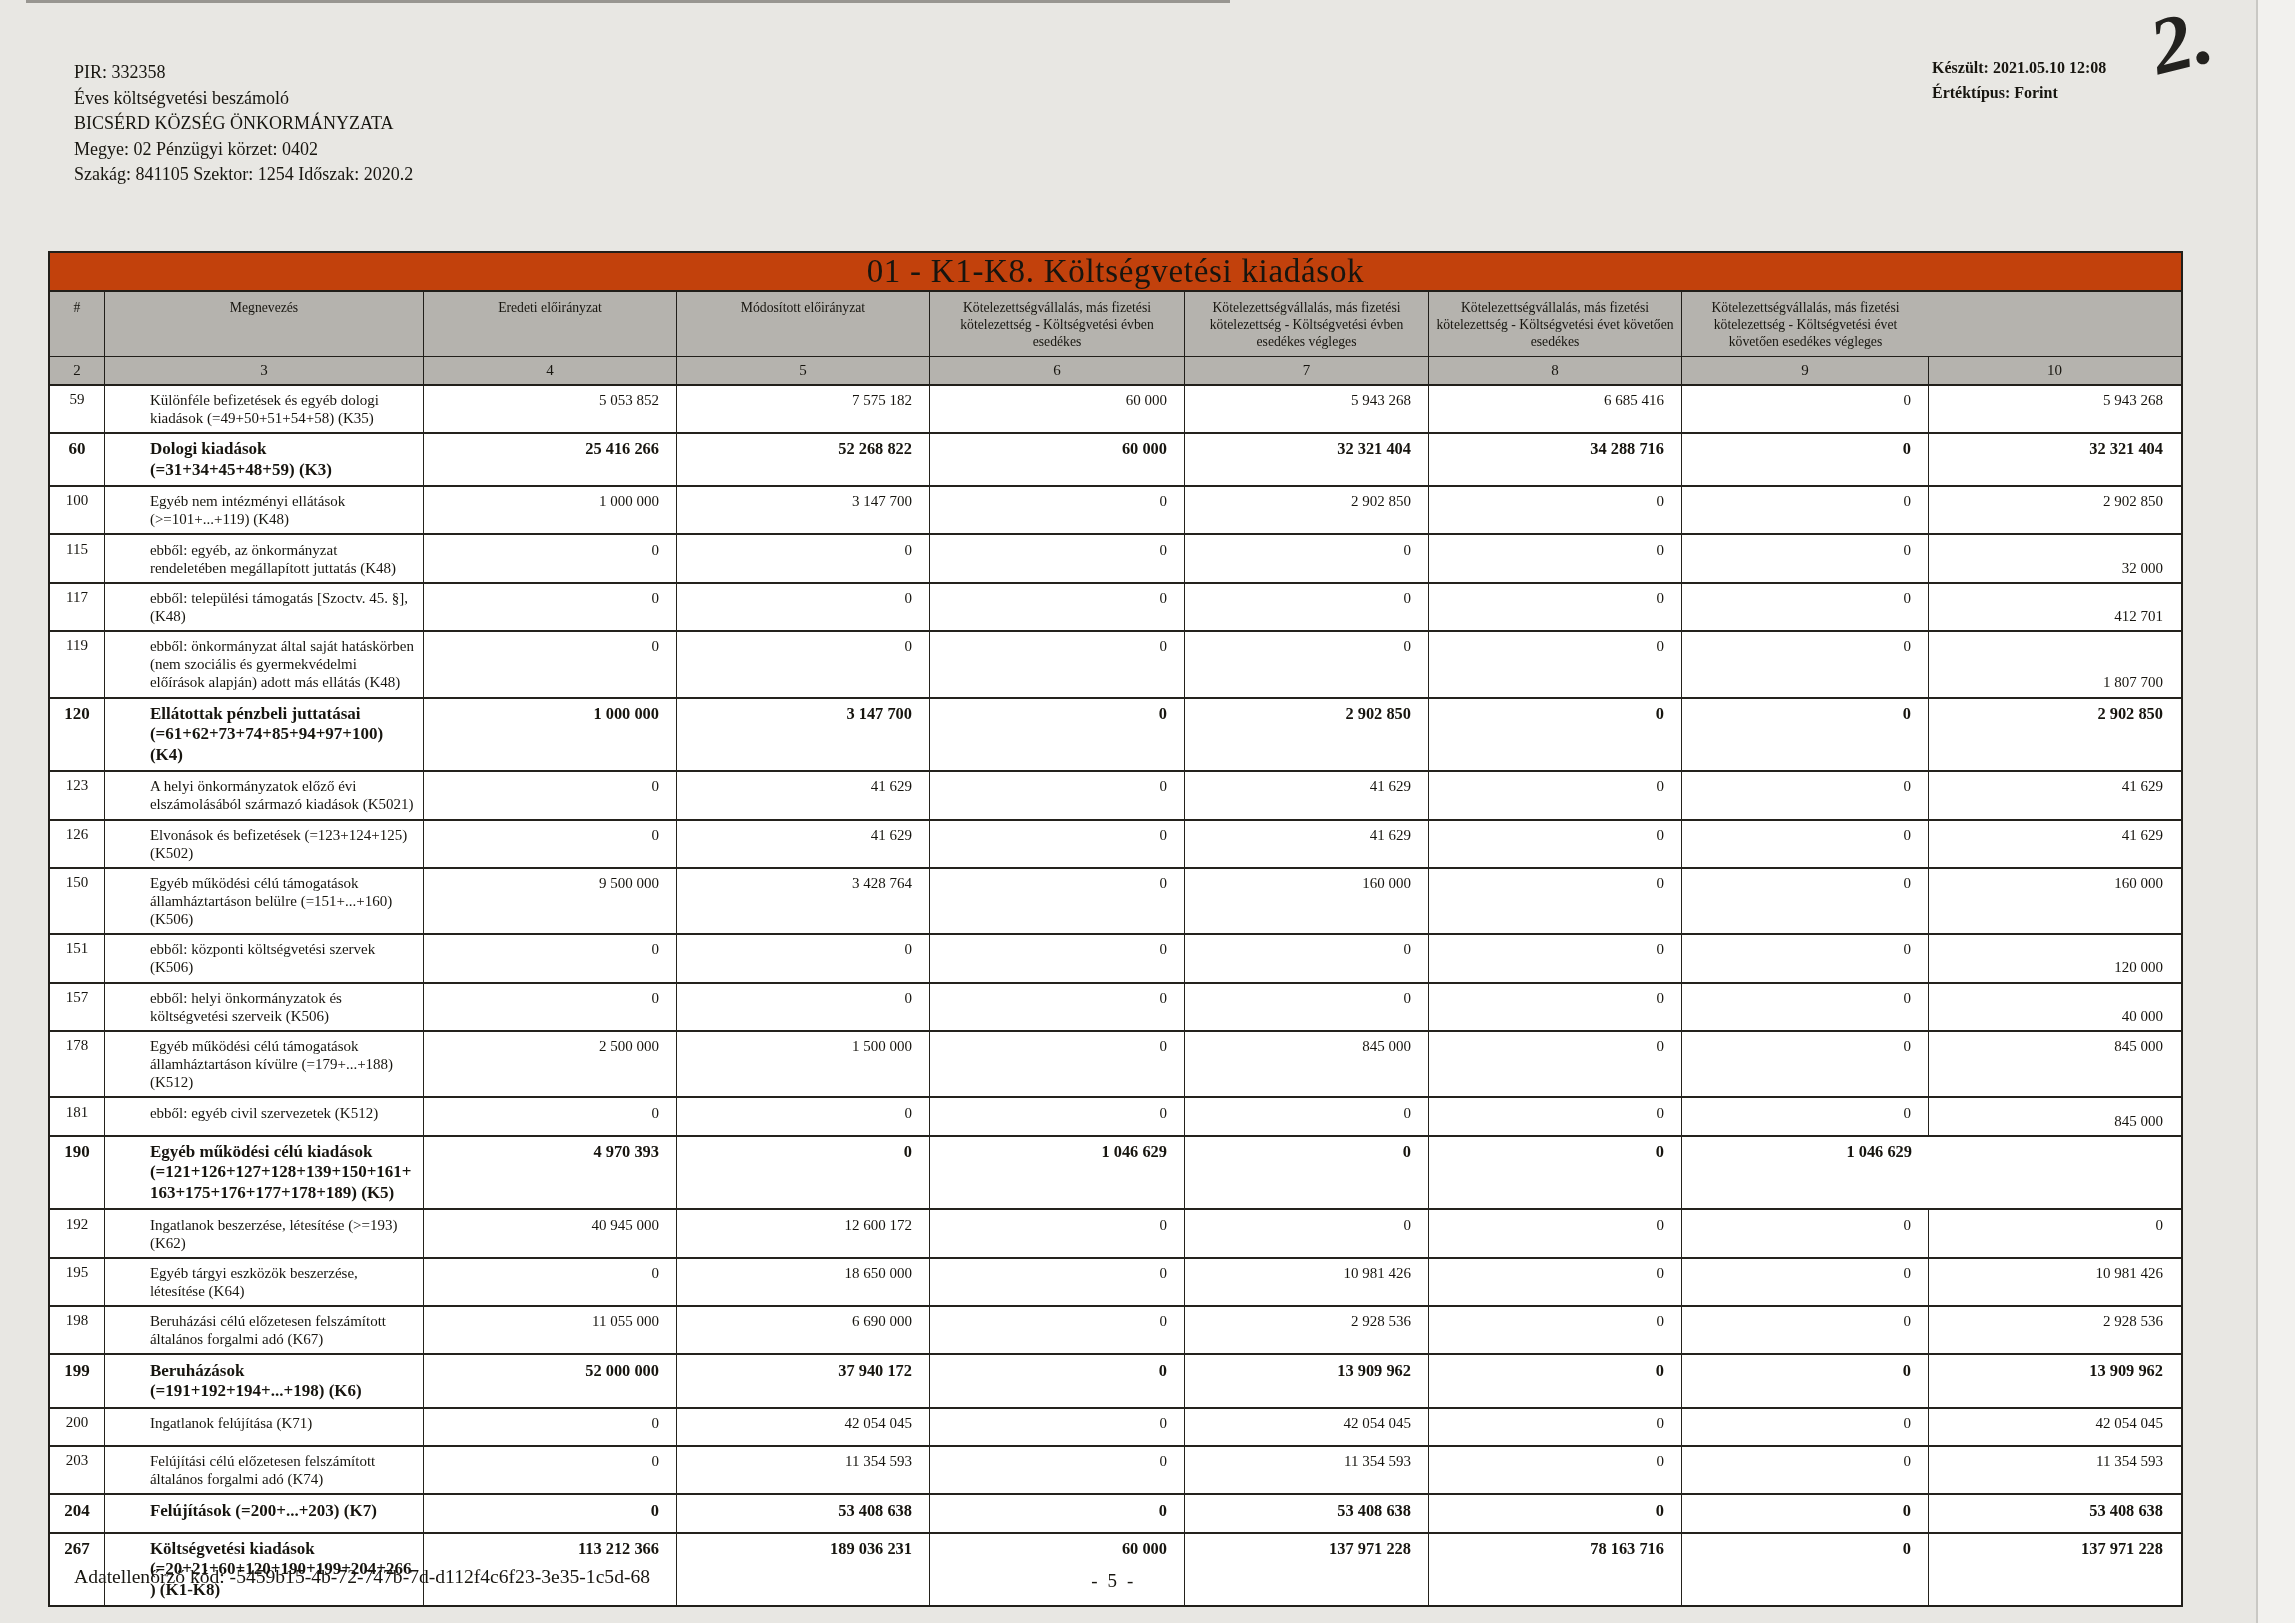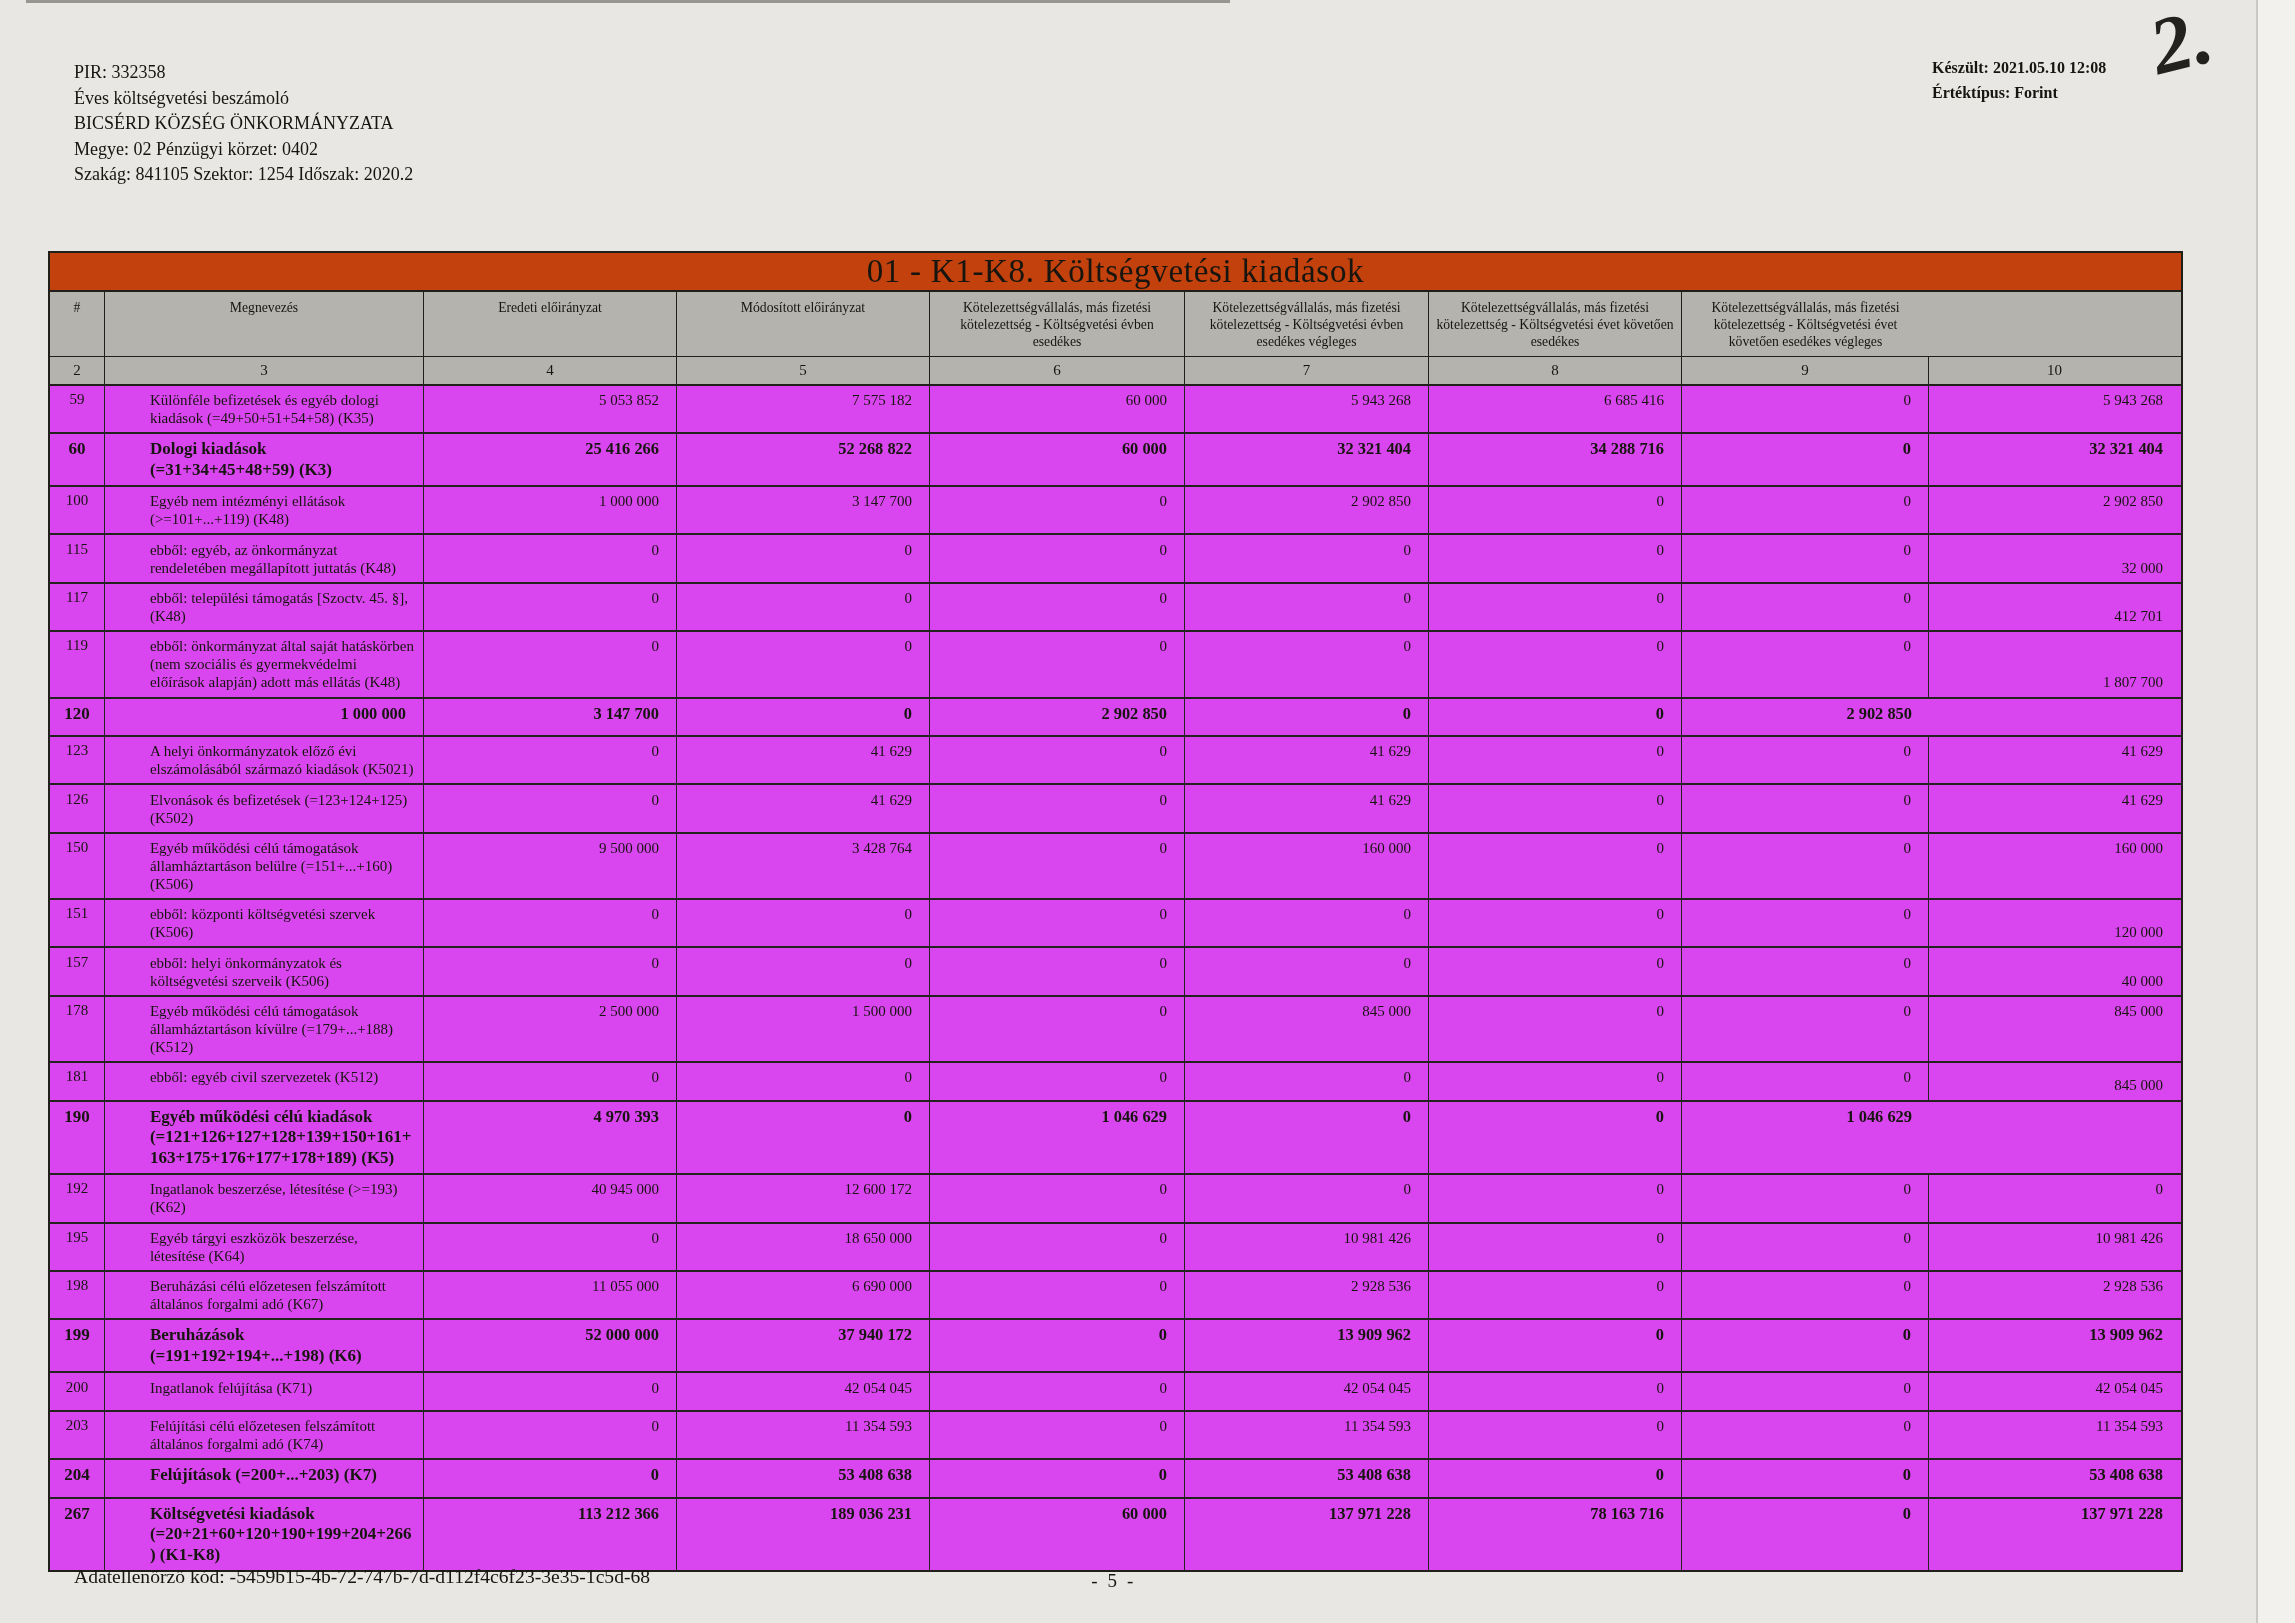--- a/index.html
+++ b/index.html
@@ -69,21 +69,21 @@
     border-bottom:2.6px solid #211f1a;
   }
   .t-nums .ncell{
     font-size:15px;text-align:center;
     padding:4.6px 2.6px;
     border-right:1.3px solid #211f1a;
   }
   .t-nums .ncell:last-child{border-right:none;}
   .trow{
     border-bottom:2px solid #24221d;
-    background:#d946ef;
+    background:#ffffff;
   }
   .trow:last-child{border-bottom:none;}
   .cell{
     border-right:1.3px solid #24221d;
     min-height:26px;
   }
   .cell:last-child{border-right:none;}
   .cnum{
     font-size:15px;text-align:center;padding-top:5.2px;
   }
@@ -228,20 +228,21 @@
     <div class="cell cval">0</div>
     <div class="cell cval">0</div>
     <div class="cell cval">0</div>
     <div class="cell cval">0</div>
     <div class="cell cval">0</div>
     <div class="cell cval low">1 807 700</div>
   </div>
 
   <div class="trow grid9 bold">
     <div class="cell cnum">120</div>
+    <div class="cell cname">Ellátottak pénzbeli juttatásai (=61+62+73+74+85+94+97+100) (K4)</div>
     <div class="cell cval">1 000 000</div>
     <div class="cell cval">3 147 700</div>
     <div class="cell cval">0</div>
     <div class="cell cval">2 902 850</div>
     <div class="cell cval">0</div>
     <div class="cell cval">0</div>
     <div class="cell cval">2 902 850</div>
   </div>
 
   <div class="trow grid9">

